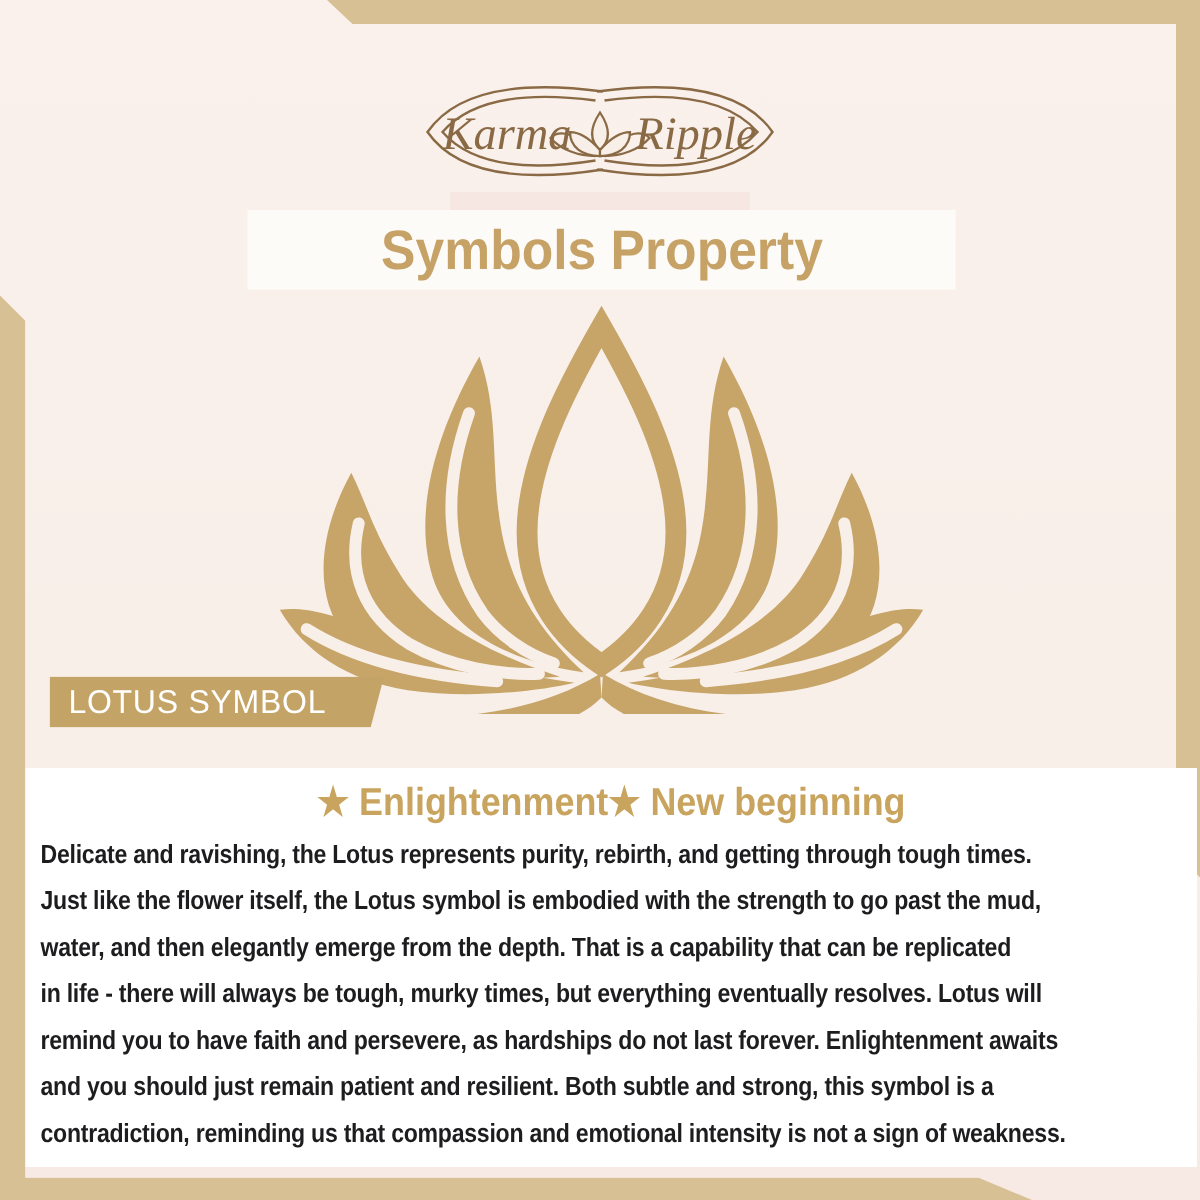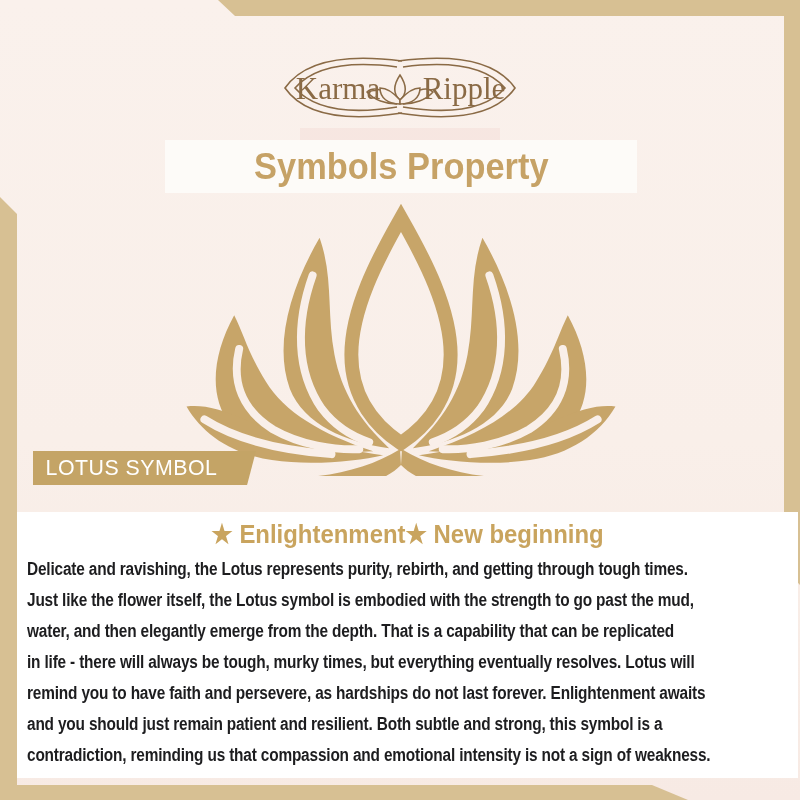--- a/index.html
+++ b/index.html
@@ -12,21 +12,21 @@
   .frame{position:absolute;background:#d7c093;}
   .frame-top{left:0;top:0;width:800px;height:16px;
     clip-path:polygon(218px 0,800px 0,800px 16px,235px 16px);}
   .frame-right{right:0;top:0;width:16px;height:585px;
     clip-path:polygon(0 0,16px 0,16px 585px,0 568px);}
   .frame-bottom{left:0;bottom:0;width:800px;height:15px;
     clip-path:polygon(0 0,652px 0,688px 15px,0 15px);}
   .frame-left{left:0;top:197px;width:17px;height:603px;
     clip-path:polygon(0 0,17px 17px,17px 603px,0 603px);}
   
-  .logo{position:absolute;left:250px;top:48px;width:300px;height:80px;}
+  .logo{position:absolute;left:250px;top:48px;width:300px;height:80px;font-style:italic;}
   .logo svg{display:block;}
   
   .ghost-strip{position:absolute;left:300px;top:128px;width:200px;height:14px;
     background:#f4dfd9;opacity:.55;}
   .title-band{position:absolute;left:165px;top:140px;width:472px;height:53px;
     background:#fdfbf8;display:flex;align-items:center;justify-content:center;text-align:center;}
   .page-title{font-size:37px;font-weight:700;color:#c6a266;letter-spacing:0px;
     transform:scaleX(.93);white-space:nowrap;}
   
   .hero-lotus{position:absolute;left:172px;top:198px;width:458px;height:278px;}

